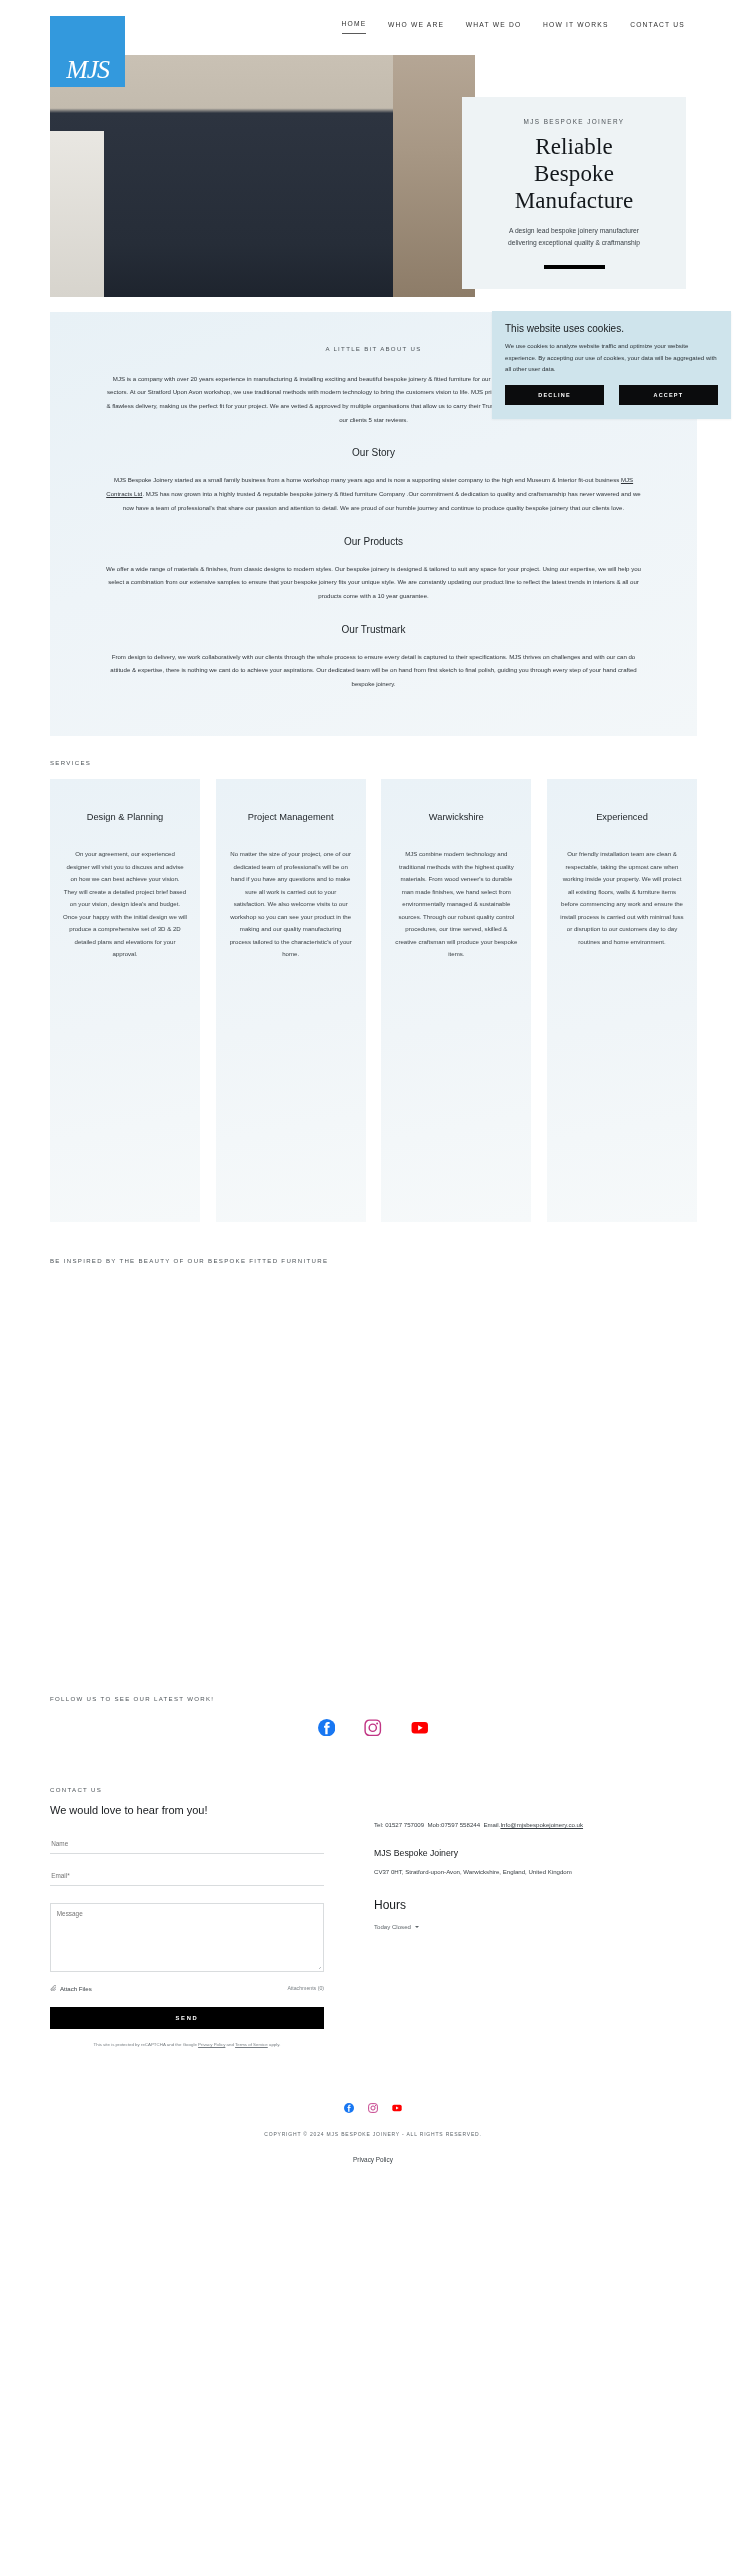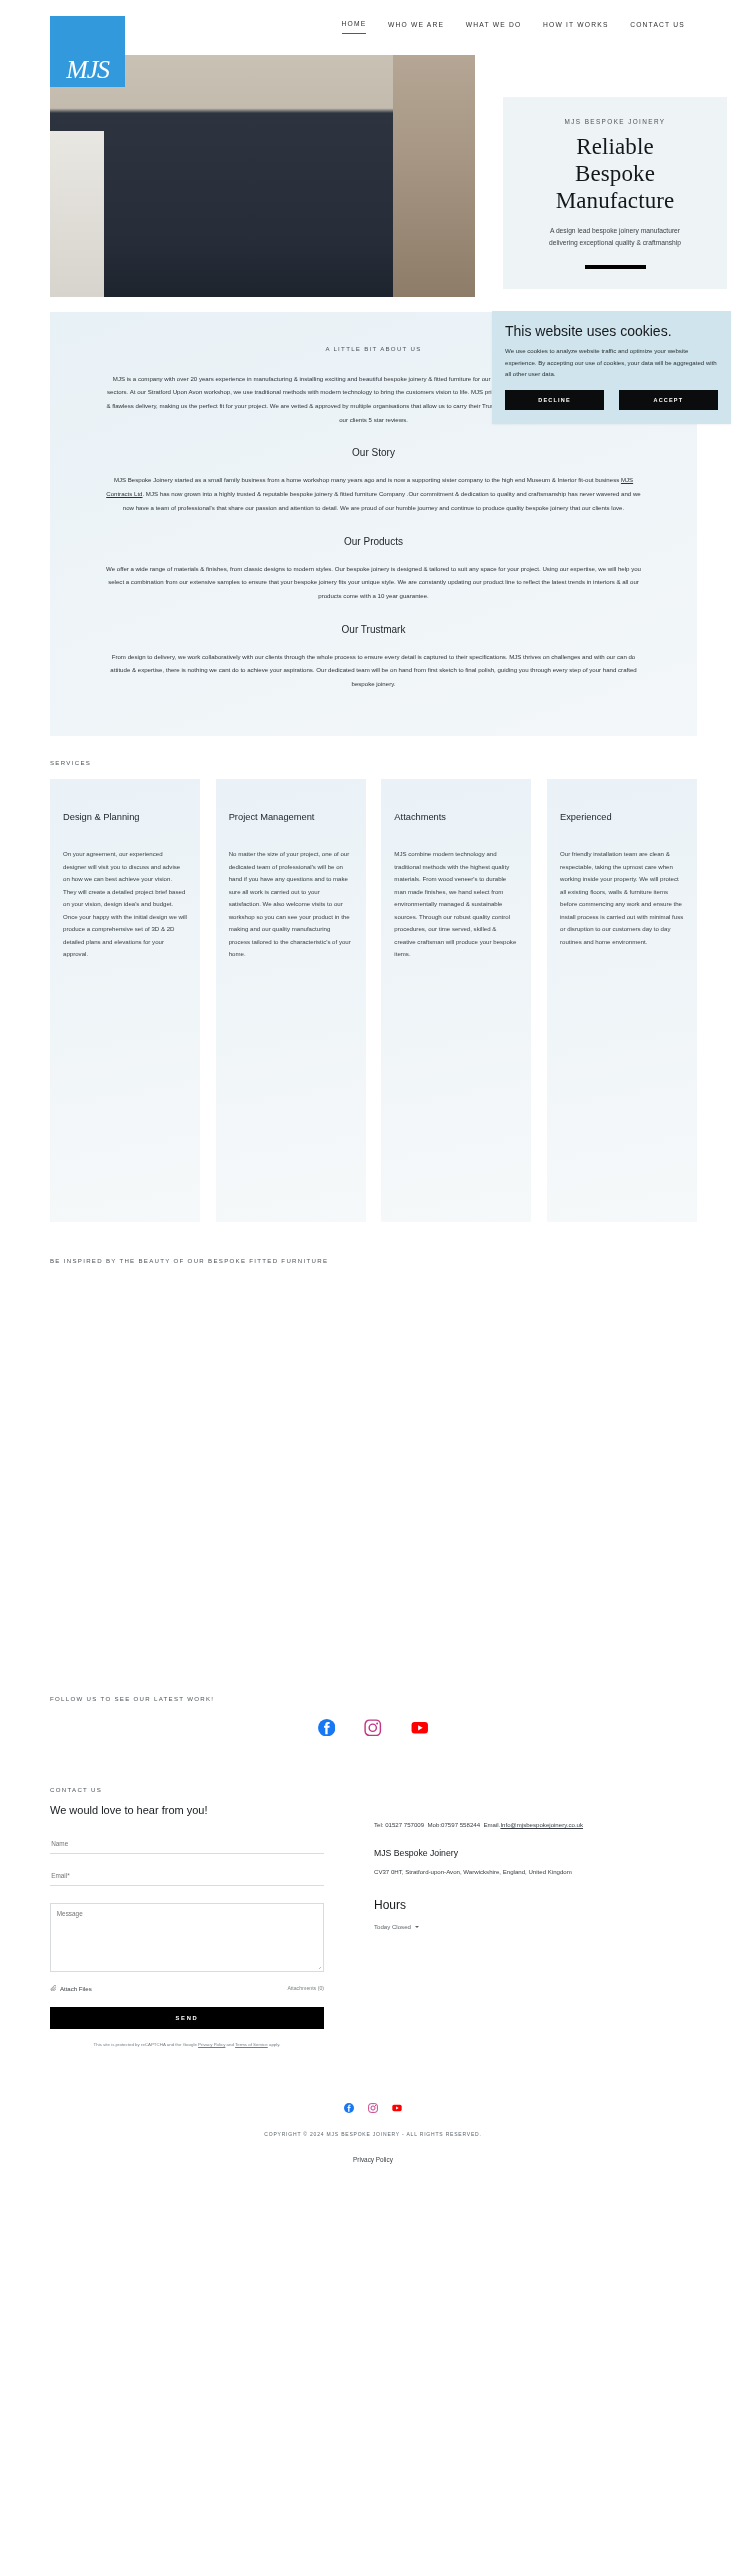--- a/index.html
+++ b/index.html
@@ -85,21 +85,21 @@
   }
   .hero-image::after {
     content: "";
     position: absolute;
     left: 0; top: 76px; bottom: 0;
     width: 54px;
     background: linear-gradient(to bottom,#e9e7e2,#d7d4cd);
   }
   .hero-panel {
     position: absolute;
-    left: 503px;
+    left: 462px;
     top: 42px;
     width: 224px;
     min-height: 175px;
     background: #eef3f5;
     padding: 21px 20px 20px 20px;
     text-align: center;
     z-index: 20;
   }
   .hero-eyebrow {
     font-size: 6.4px;
@@ -134,21 +134,21 @@
     position: absolute;
     left: 492px;
     top: 256px;
     width: 239px;
     background: #cfe4ec;
     padding: 11.7px 13px 14px 13px;
     z-index: 60;
     box-shadow: 0 0.6px 2.3px rgba(0,0,0,0.07);
   }
   .cookie-title {
-    font-size: 14px;
+    font-size: 10px;
     color: #16191c;
     margin-bottom: 6.4px;
     font-weight: 400;
   }
   .cookie-body {
     font-size: 6.1px;
     line-height: 1.9;
     color: #2b3136;
     margin-bottom: 10px;
   }
@@ -207,20 +207,21 @@
     display: flex;
     gap: 15.7px;
     margin: 0 50px;
     width: 647px;
   }
   .svc-card {
     flex: 1;
     background: linear-gradient(170deg,#eaf2f7 0%,#f0f5f8 55%,#f6f9fa 100%);
     padding: 32px 13px 23px 13px;
     min-height: 443px;
+    text-align: center;
   }
   .svc-title {
     font-size: 9.3px;
     font-weight: 400;
     line-height: 1.35;
     color: #1d2226;
     margin-bottom: 24.5px;
   }
   .svc-body {
     font-size: 6.1px;
@@ -470,21 +471,21 @@
 <section class="services-grid">
   <article class="svc-card">
     <h3 class="svc-title">Design &amp; Planning</h3>
     <p class="svc-body">On your agreement, our experienced designer will visit you to discuss and advise on how we can best achieve your vision. They will create a detailed project brief based on your vision, design idea's and budget. Once your happy with the initial design we will produce a comprehensive set of 3D &amp; 2D detailed plans and elevations for your approval.</p>
   </article>
   <article class="svc-card">
     <h3 class="svc-title">Project Management</h3>
     <p class="svc-body">No matter the size of your project, one of our dedicated team of professional's will be on hand if you have any questions and to make sure all work is carried out to your satisfaction. We also welcome visits to our workshop so you can see your product in the making and our quality manufacturing process tailored to the characteristic's of your home.</p>
   </article>
   <article class="svc-card">
-    <h3 class="svc-title">Attachments</h3>
+    <h3 class="svc-title">Warwickshire</h3>
     <p class="svc-body">MJS combine modern technology and traditional methods with the highest quality materials. From wood veneer's to durable man made finishes, we hand select from environmentally managed &amp; sustainable sources. Through our robust quality control procedures, our time served, skilled &amp; creative craftsman will produce your bespoke items.</p>
   </article>
   <article class="svc-card">
     <h3 class="svc-title">Experienced</h3>
     <p class="svc-body">Our friendly installation team are clean &amp; respectable, taking the upmost care when working inside your property. We will protect all existing floors, walls &amp; furniture items before commencing any work and ensure the install process is carried out with minimal fuss or disruption to our customers day to day routines and home environment.</p>
   </article>
 </section>
 
 <div class="inspire-label">BE INSPIRED BY THE BEAUTY OF OUR BESPOKE FITTED FURNITURE</div>
 <div class="gallery-space"></div>

